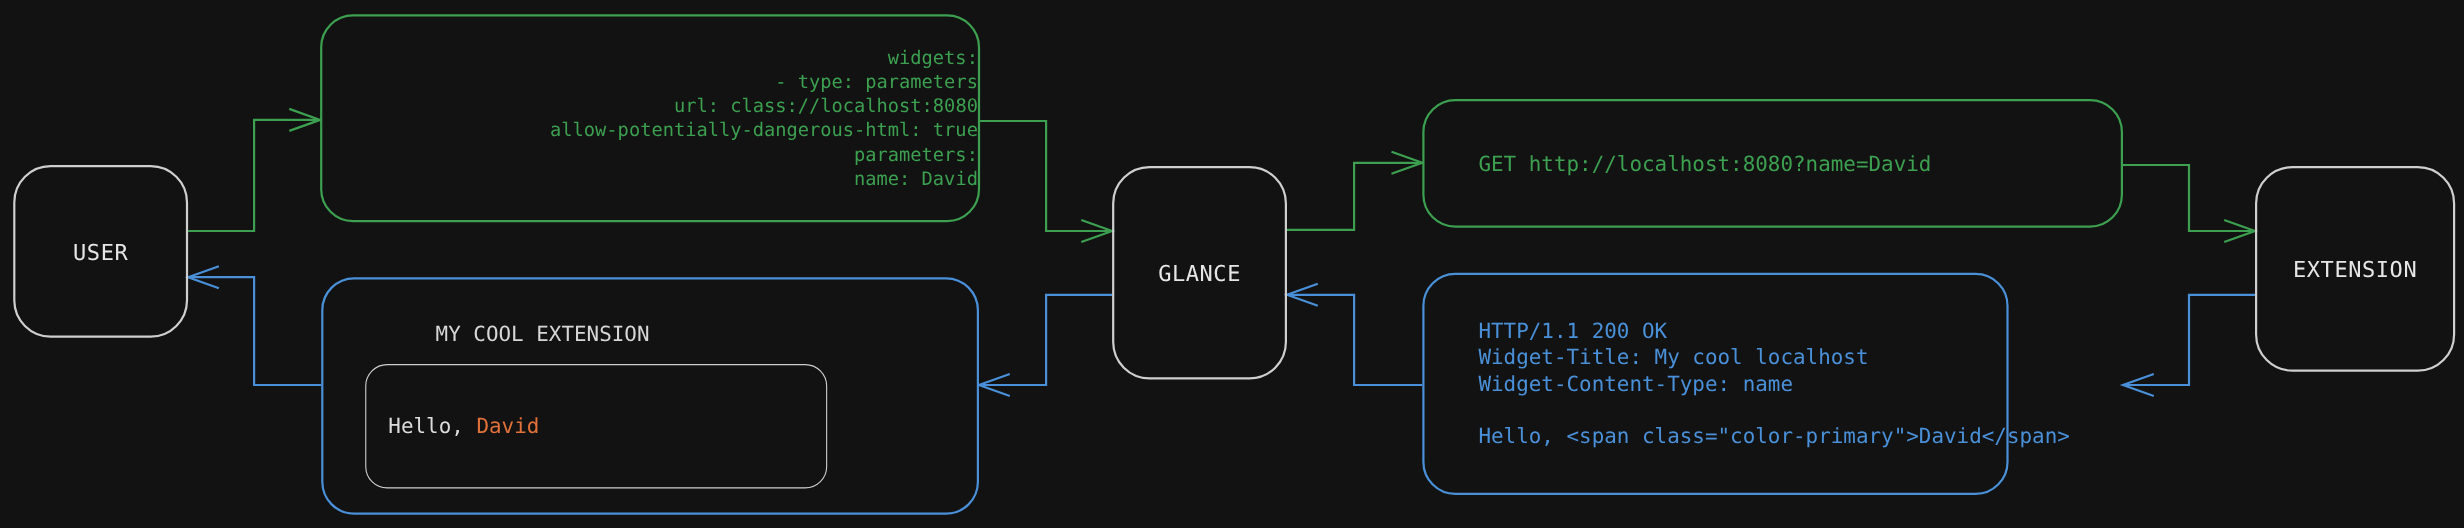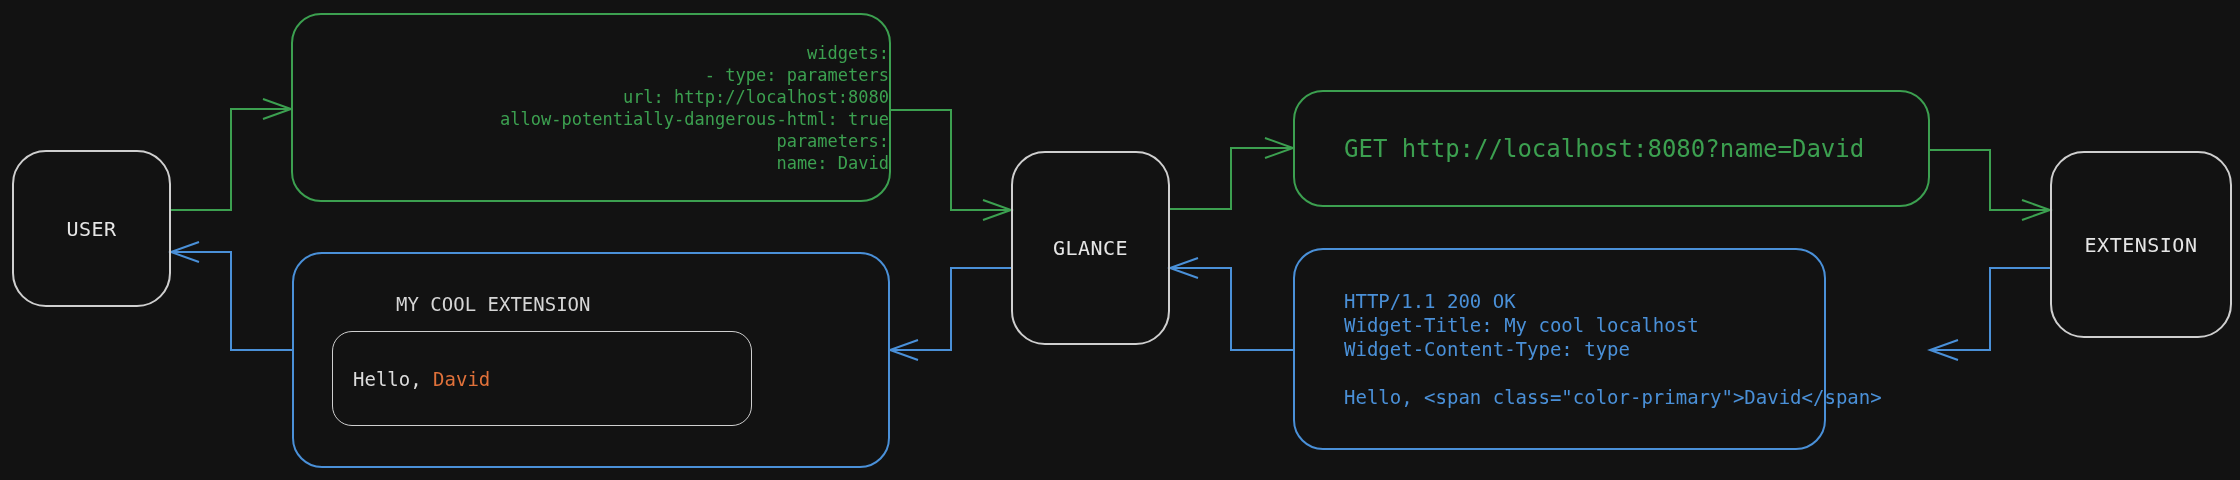--- a/index.html
+++ b/index.html
@@ -32,33 +32,33 @@
   .msgbox{position:absolute;border-radius:30px;background:var(--bg);}
   .msgbox.green{border:2px solid var(--green);color:var(--green);align-items:flex-end;}
   .msgbox.blue{border:2px solid var(--blue);color:var(--blue);}
 
   #config-box{left:291px;top:13px;width:600px;height:189px;
     display:flex;flex-direction:column;justify-content:center;padding-left:27px;}
   #config-box .code-line{font-size:17px;line-height:22px;min-height:22px;white-space:pre;}
 
   #request-box{left:1293px;top:90px;width:637px;height:117px;
     display:flex;align-items:center;padding-left:49px;}
-  #request-box .code-line{font-size:24px;white-space:pre;}
+  #request-box .code-line{font-size:19px;white-space:pre;}
 
   #response-box{left:1293px;top:248px;width:533px;height:202px;
     display:flex;flex-direction:column;justify-content:center;padding-left:49px;}
   #response-box .code-line{font-size:19px;line-height:24px;min-height:24px;white-space:pre;}
 
   #preview-box{left:292px;top:252px;width:598px;height:216px;}
   #preview-title{
     position:absolute;left:58px;top:38px;
     color:#d6d6d6;font-size:19px;line-height:24px;white-space:pre;padding-left:44px;
   }
   #greeting-card{
-    position:absolute;left:38px;top:77px;width:420px;height:95px;
+    position:absolute;left:38px;top:77px;width:420px;height:113px;
     border:1.5px solid var(--gray);border-radius:20px;
     display:flex;align-items:center;padding-left:20px;
     font-size:19px;white-space:pre;
   }
   #greeting-card .prefix{color:#dcdcdc;}
   #greeting-card .name{color:var(--orange);}
 
   #wires{position:absolute;left:0;top:0;width:2240px;height:480px;pointer-events:none;}
   #wires path{fill:none;stroke-width:2px;}
   #wires .g{stroke:var(--green);}
@@ -98,34 +98,34 @@
   <div class="actor" id="actor-glance">
     <span>GLANCE</span>
   </div>
   <div class="actor" id="actor-extension">
     <span>EXTENSION</span>
   </div>
 
   <div class="msgbox green" id="config-box">
     <div class="code-line">widgets:</div>
     <div class="code-line">  - type: parameters</div>
-    <div class="code-line">    url: http://localhost:8080</div>
+    <div class="code-line">    url: class://localhost:8080</div>
     <div class="code-line">    allow-potentially-dangerous-html: true</div>
     <div class="code-line">    parameters:</div>
     <div class="code-line">      name: David</div>
   </div>
 
   <div class="msgbox green" id="request-box">
     <div class="code-line">GET http://localhost:8080?name=David</div>
   </div>
 
   <div class="msgbox blue" id="response-box">
     <div class="code-line">HTTP/1.1 200 OK</div>
     <div class="code-line">Widget-Title: My cool localhost</div>
-    <div class="code-line">Widget-Content-Type: type</div>
+    <div class="code-line">Widget-Content-Type: name</div>
     <div class="code-line"></div>
     <div class="code-line">Hello, &lt;span class="color-primary"&gt;David&lt;/span&gt;</div>
   </div>
 
   <div class="msgbox blue" id="preview-box">
     <div id="preview-title">MY COOL EXTENSION</div>
     <div id="greeting-card">
       <span class="prefix">Hello, </span><span class="name">David</span>
     </div>
   </div>

